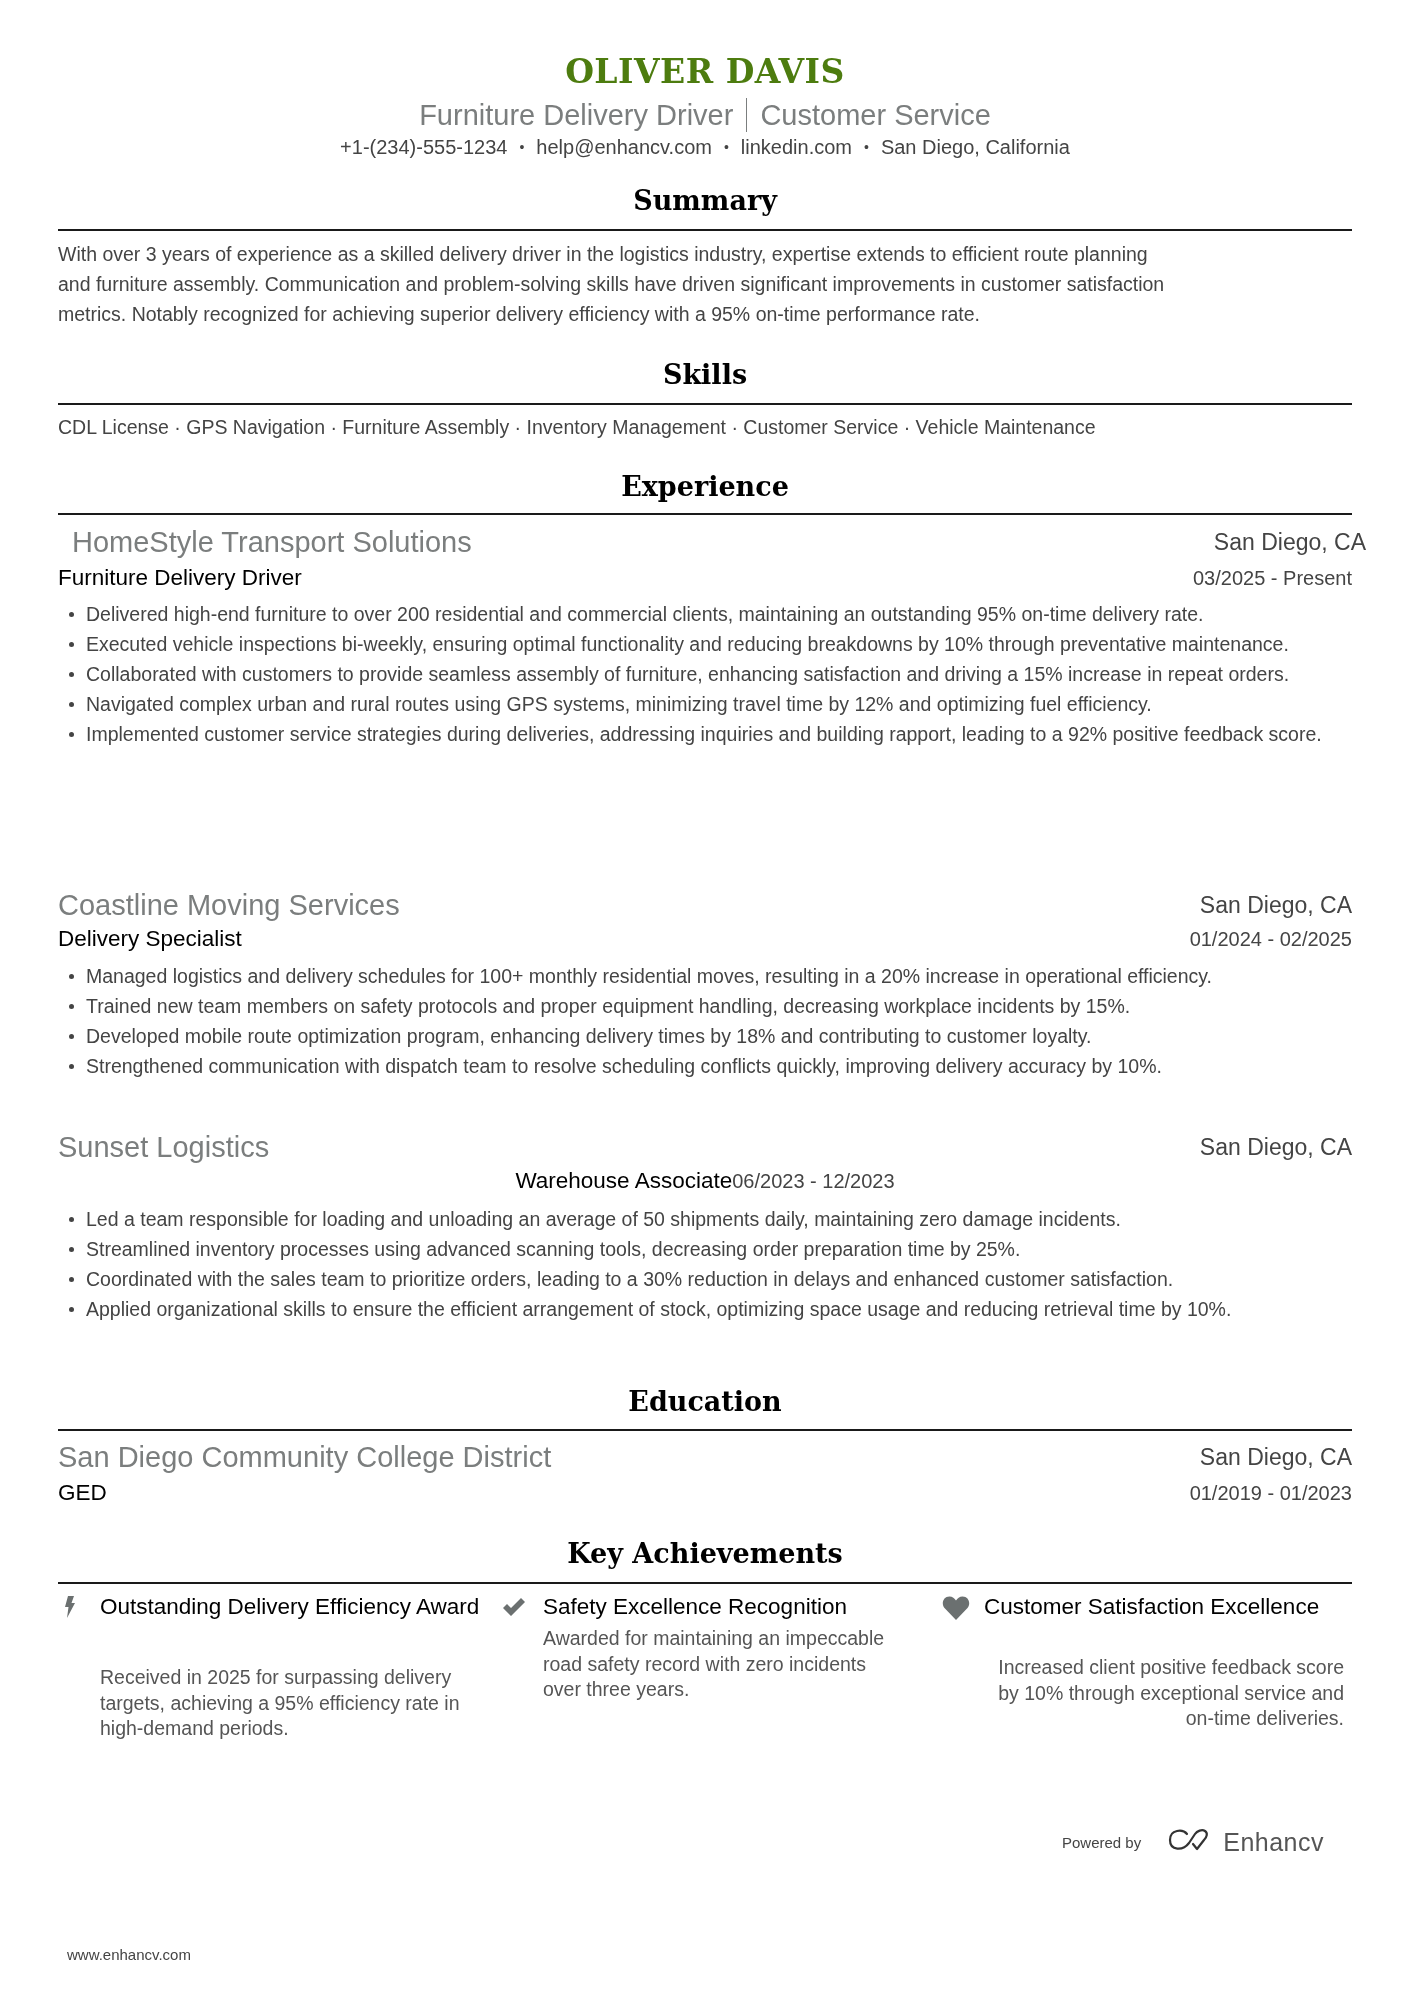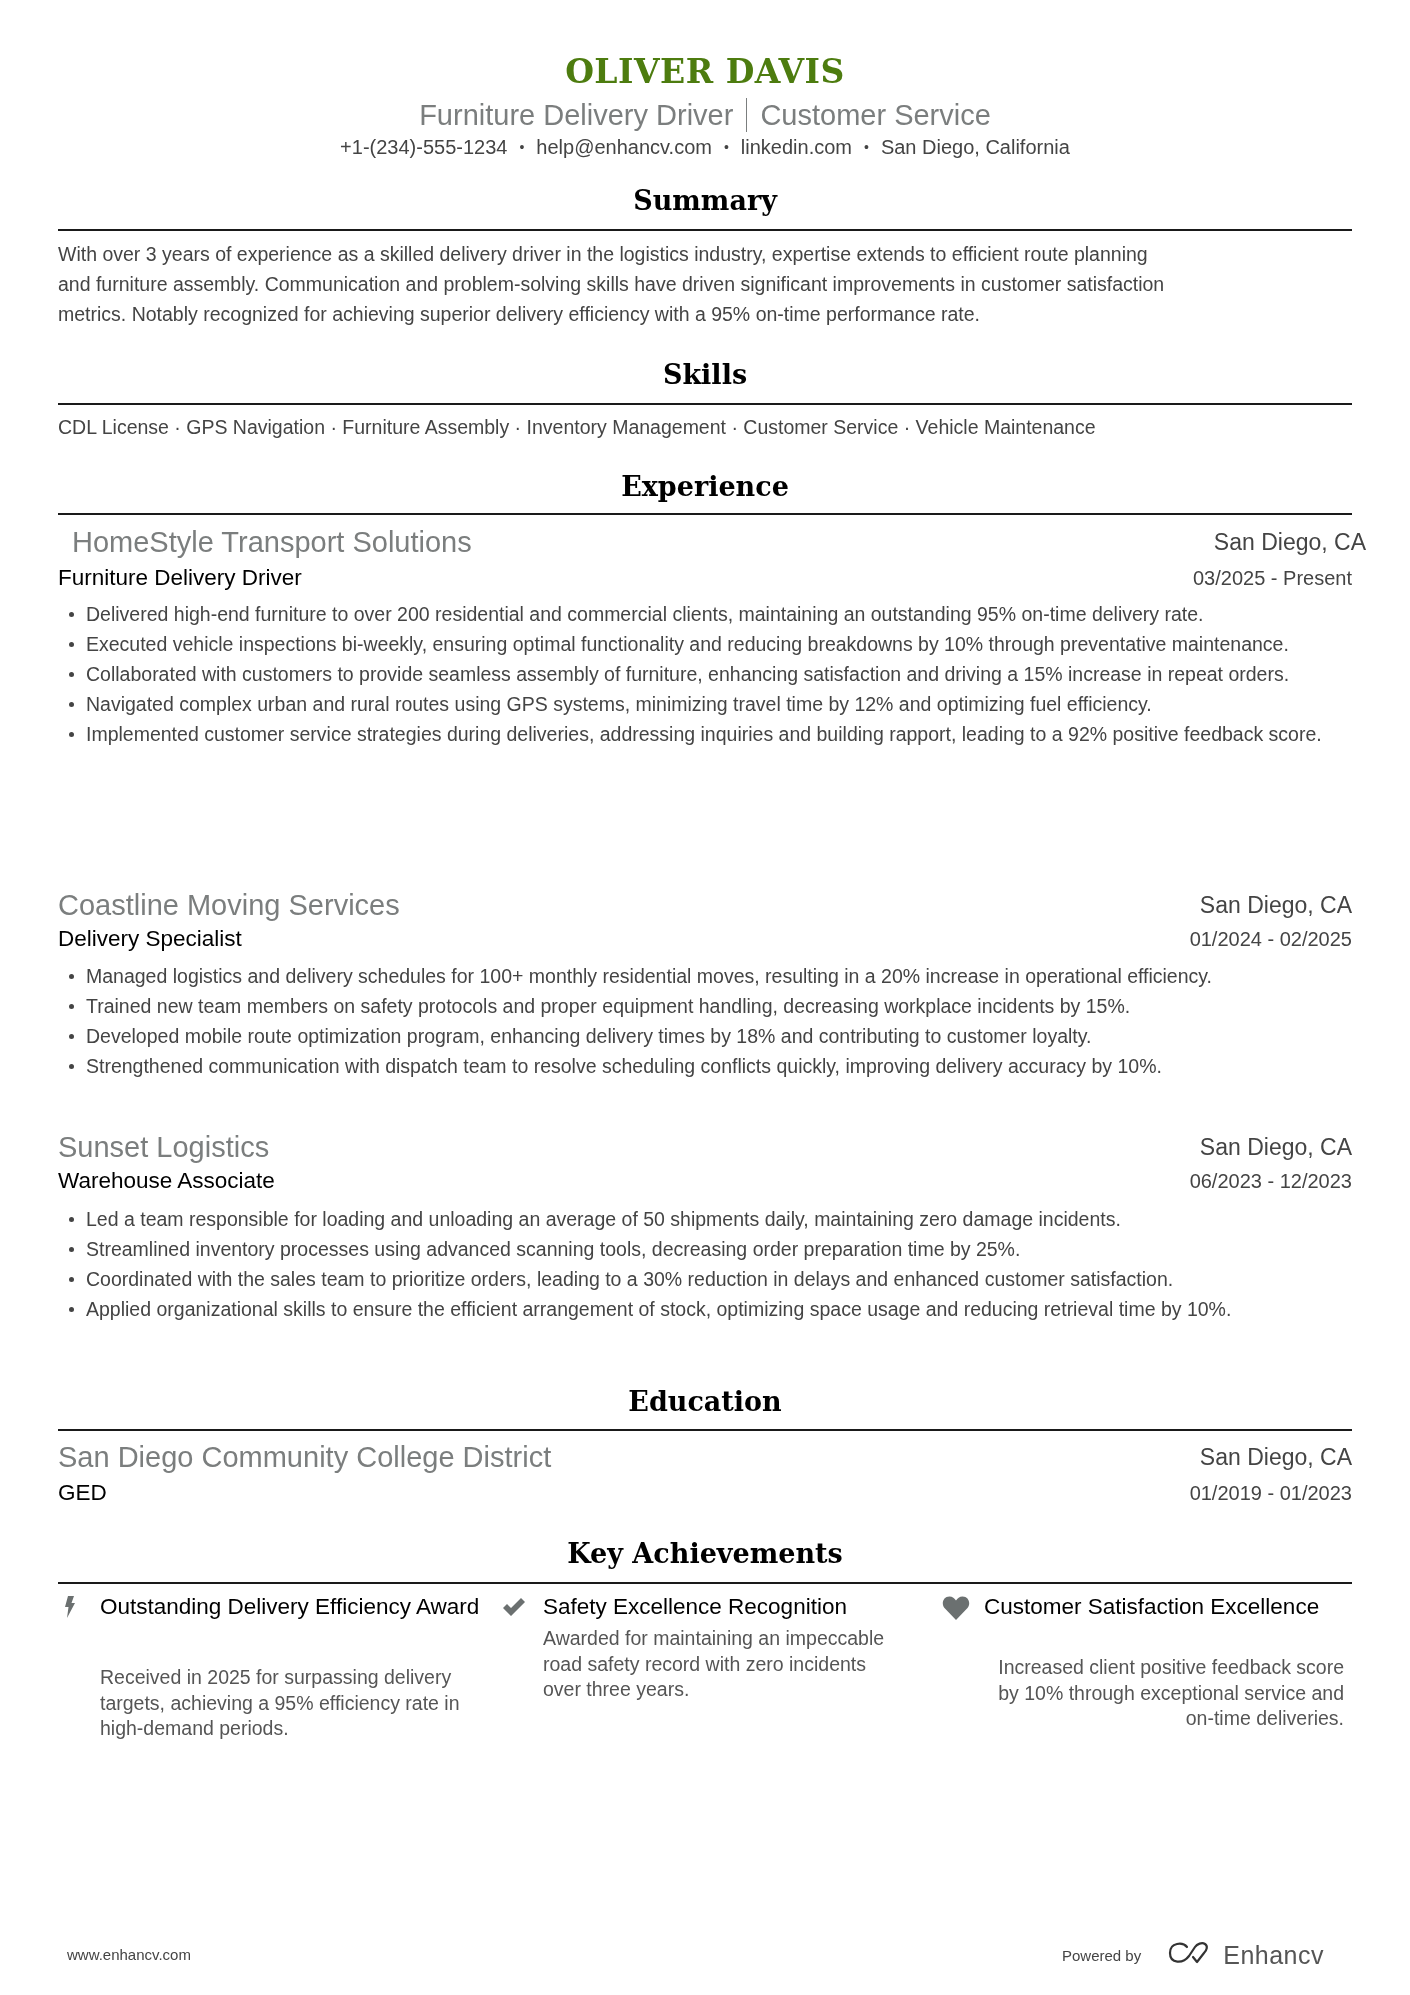--- a/index.html
+++ b/index.html
@@ -53,21 +53,21 @@
       content: ""; position: absolute; left: 11px; top: 13px;
       width: 5px; height: 5px; border-radius: 50%; background: #444444;
     }
 
     .ach { position: absolute; top: 1593px; width: 420px; }
     .ach .icon { position: absolute; left: 0; top: 2px; width: 24px; height: 24px; }
     .ach .ach-title { position: absolute; left: 42px; top: 0; width: 380px; font-size: 22.5px; line-height: 28px; color: #000000; }
     .ach .ach-desc { position: absolute; left: 42px; width: 360px; font-size: 19.5px; line-height: 25.5px; color: #555555; }
 
     .footer-left { position: absolute; left: 67px; top: 1945px; font-size: 15px; line-height: 20px; color: #444444; }
-    .footer-right { position: absolute; left: 1062px; top: 1940px; display: flex; align-items: center; height: 30px; }
+    .footer-right { position: absolute; left: 1062px; top: 1827px; display: flex; align-items: center; height: 30px; }
     .powered { font-size: 15px; color: #444444; margin-right: 26px; }
     .logo-text { font-size: 25px; color: #555555; margin-left: 10px; letter-spacing: 0.5px; }
   </style>
 </head>
 <body>
 
 <div class="page">
 
   <div class="name">OLIVER DAVIS</div>
   <div class="subtitle">
@@ -128,21 +128,21 @@
     <li>Managed logistics and delivery schedules for 100+ monthly residential moves, resulting in a 20% increase in operational efficiency.</li>
     <li>Trained new team members on safety protocols and proper equipment handling, decreasing workplace incidents by 15%.</li>
     <li>Developed mobile route optimization program, enhancing delivery times by 18% and contributing to customer loyalty.</li>
     <li>Strengthened communication with dispatch team to resolve scheduling conflicts quickly, improving delivery accuracy by 10%.</li>
   </ul>
 
   <div class="row" style="top:1129px;">
     <span class="company">Sunset Logistics</span>
     <span class="loc">San Diego, CA</span>
   </div>
-  <div class="row" style="top:1166px;">
+  <div class="row" style="top:1166px;justify-content:center;">
     <span class="role">Warehouse Associate</span>
     <span class="dates">06/2023 - 12/2023</span>
   </div>
   <ul class="bullets" style="top:1204px;">
     <li>Led a team responsible for loading and unloading an average of 50 shipments daily, maintaining zero damage incidents.</li>
     <li>Streamlined inventory processes using advanced scanning tools, decreasing order preparation time by 25%.</li>
     <li>Coordinated with the sales team to prioritize orders, leading to a 30% reduction in delays and enhanced customer satisfaction.</li>
     <li>Applied organizational skills to ensure the efficient arrangement of stock, optimizing space usage and reducing retrieval time by 10%.</li>
   </ul>
 

